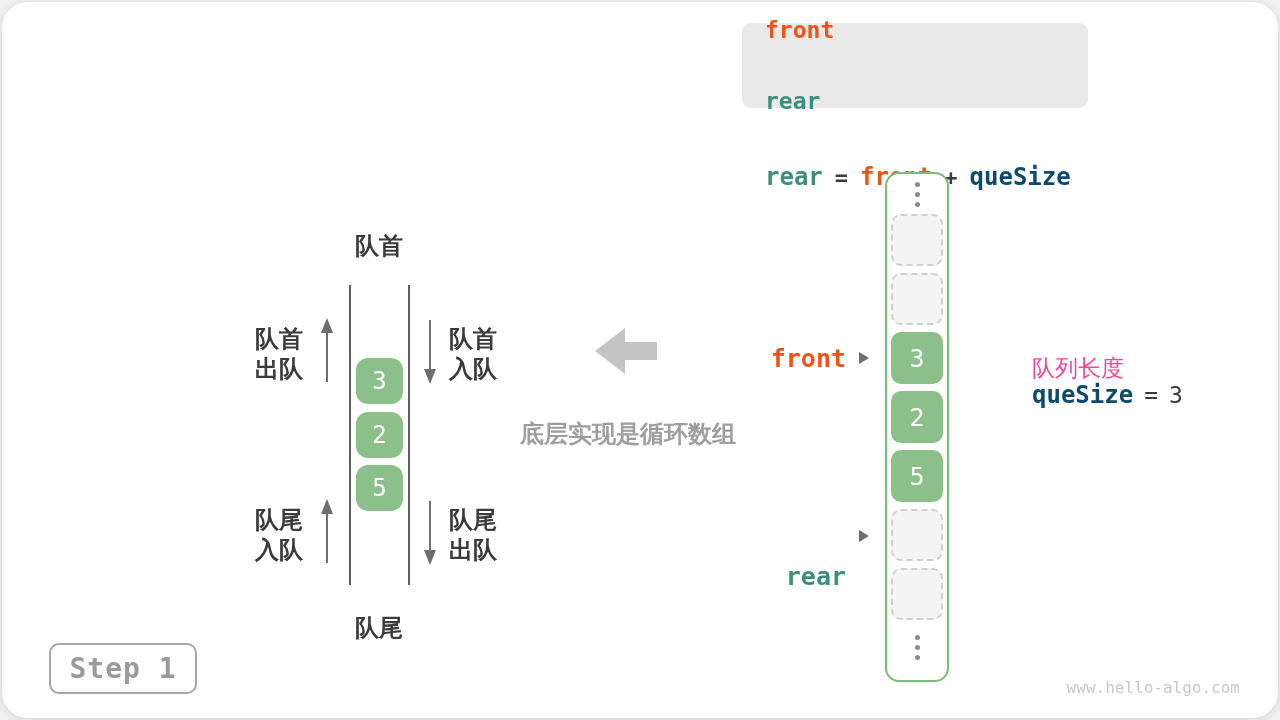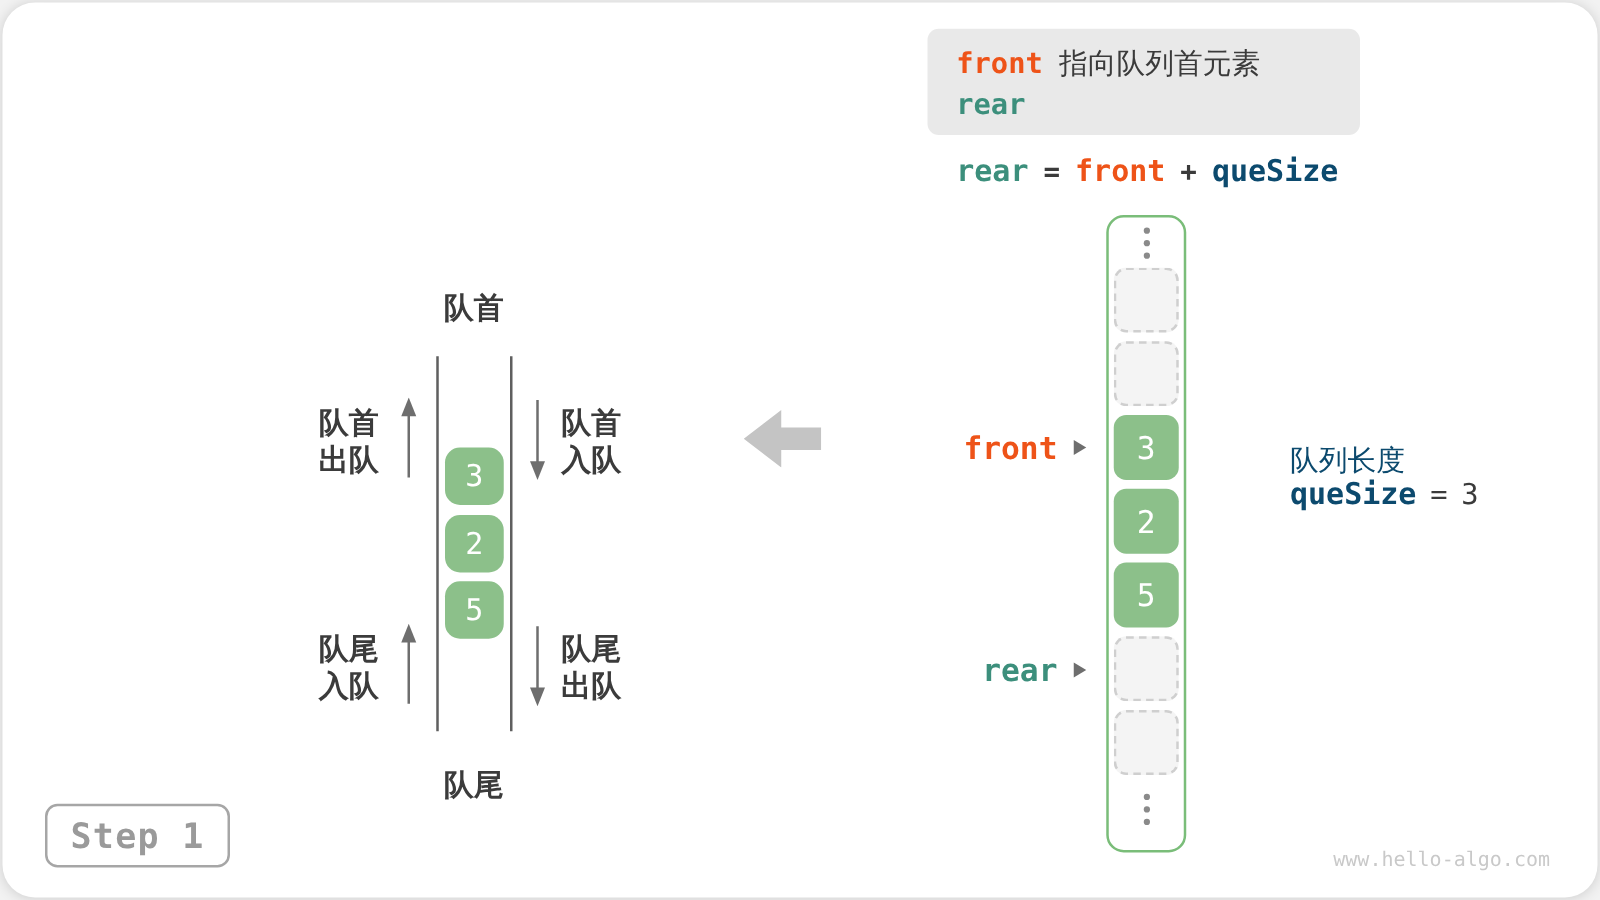--- a/index.html
+++ b/index.html
@@ -2,21 +2,21 @@
 <html><head>
 <meta charset="utf-8">
 <style>
   html,body{margin:0;padding:0;background:#f2f2f2;}
   .stage{position:relative;width:1280px;height:720px;font-family:"Liberation Sans",sans-serif;}
   .card{position:absolute;left:2px;top:2px;right:2px;bottom:2px;background:#ffffff;
         border-radius:26px;box-shadow:0 1px 10px rgba(0,0,0,0.14);overflow:hidden;}
   .mono{font-family:"DejaVu Sans Mono","Liberation Mono",monospace;font-weight:bold;}
   .abs{position:absolute;}
   .orange{color:#ee5318;}
-  .teal{color:#3c8f7c;}
+  .teal{color:#3c8f7c;margin-top:40px;}
   .blue{color:#0c4a6e;}
 
   
   .info-box{left:740px;top:21px;width:346px;height:85px;background:#e9e9e9;border-radius:9px;
             box-sizing:border-box;display:flex;flex-direction:column;justify-content:center;
             gap:5px;padding-left:23px;}
   .info-line{display:flex;align-items:baseline;gap:13px;font-size:23px;color:#3b3b3b;}
   .info-line .mono{font-size:23px;}
 
   
@@ -33,56 +33,55 @@
   .acell.empty{background:#f4f4f4;border:2px dashed #cfcfcf;}
   .acell.filled{background:#8cc08a;color:#ffffff;font-size:25px;
                 font-family:"DejaVu Sans Mono","Liberation Mono",monospace;}
 
   
   .pointer{width:104px;text-align:right;font-size:25px;}
   .tri-right{width:0;height:0;border-left:10px solid #6e6e6e;border-top:6px solid transparent;
              border-bottom:6px solid transparent;}
 
   
-  .len-title{left:1030px;top:351px;font-size:23px;color:#0c4a6e;}
+  .len-title{left:1030px;top:351px;font-size:23px;color:#ec4899;}
   .len-line{left:1030px;top:379px;display:flex;align-items:baseline;gap:11px;font-size:24px;}
   .len-line .plain{color:#3b3b3b;font-family:"DejaVu Sans Mono","Liberation Mono",monospace;font-size:23px;}
 
   
   .vline{width:2px;background:#5f5f5f;top:283px;height:300px;}
   .qcell{left:354px;width:47px;height:46px;border-radius:12px;background:#8cc08a;color:#fff;
          display:flex;align-items:center;justify-content:center;font-size:24px;
          font-family:"DejaVu Sans Mono","Liberation Mono",monospace;}
   .qcap{width:80px;text-align:center;font-size:24px;font-weight:bold;color:#3b3b3b;}
   .lbl2{font-size:24px;font-weight:bold;color:#3b3b3b;line-height:30px;white-space:pre-line;}
 
   
   .note{left:495px;top:412px;width:262px;text-align:center;font-size:24px;font-weight:bold;
         color:#9e9e9e;line-height:39px;}
 
   
 
   
-  .step{left:34px;top:641px;width:148px;height:51px;border:2px solid #a6a6a6;border-radius:10px;
+  .step{left:47px;top:641px;width:148px;height:51px;border:2px solid #a6a6a6;border-radius:10px;
         box-sizing:border-box;background:#fff;display:flex;align-items:center;justify-content:center;
         font-size:28px;color:#9a9a9a;letter-spacing:1px;}
 
   .watermark{right:38px;top:676px;font-family:"DejaVu Sans Mono","Liberation Mono",monospace;
              font-size:16px;color:#c9c9c9;text-align:right;}
 </style>
 </head>
 <body>
 
 <div class="stage">
   <div class="card">
 
     <div class="abs info-box">
       <div class="info-line">
         <span class="mono orange">front</span>
-        <span>指向队列首元素</span>
       </div>
       <div class="info-line">
         <span class="mono teal">rear</span>
       </div>
     </div>
 
     <div class="abs formula">
       <span class="mono teal">rear</span>
       <span class="op">=</span>
       <span class="mono orange">front</span>
@@ -154,20 +153,21 @@
       <polygon points="8,66 2,51 14,51" fill="#6e6e6e"></polygon>
     </svg>
     <div class="abs lbl2" style="left:447px;top:503px;">队尾
 出队</div>
 
     <svg class="abs" style="left:593px;top:326px;" width="62" height="46">
       <polygon points="0,23 30,0 30,14 62,14 62,32 30,32 30,46" fill="#c4c4c4"></polygon>
     </svg>
 
     <div class="abs note">
+      <div>底层实现是循环数组</div>
     </div>
 
     <div class="abs step mono">Step 1</div>
 
     <div class="abs watermark">www.hello-algo.com</div>
 
   </div>
 </div>
 
 </body></html>

